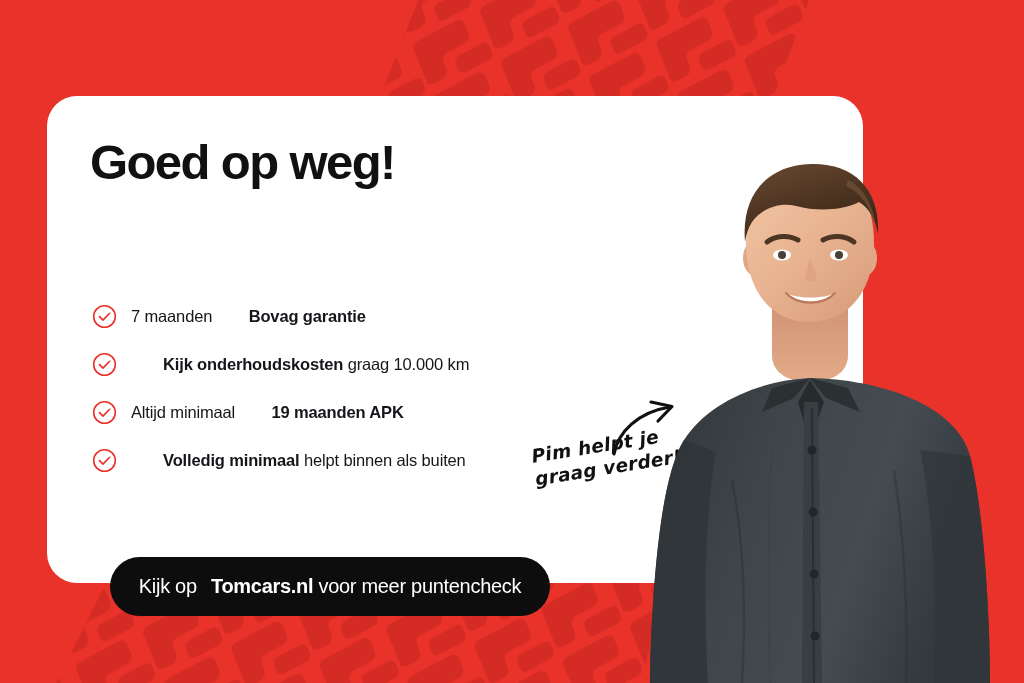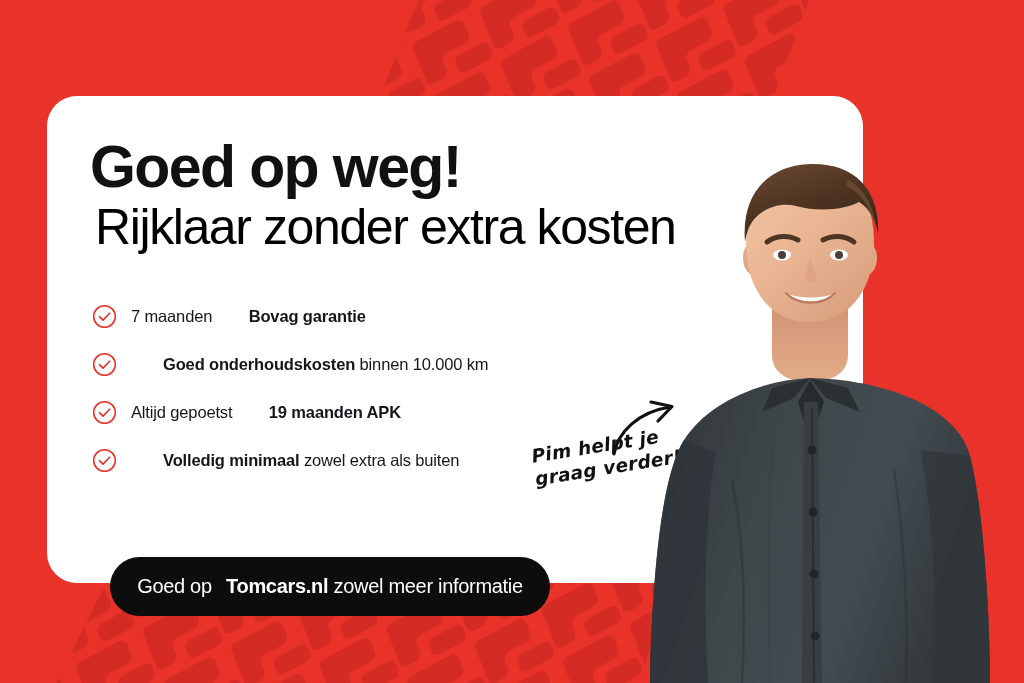--- a/index.html
+++ b/index.html
@@ -41,32 +41,32 @@
   }
 
   
   .headline-wrap {
     position: absolute;
     left: 90px;
     top: 137px;
     width: 700px;
   }
   .headline-1 {
-    font-size: 59px;
+    font-size: 49px;
     font-weight: 800;
     color: #111111;
     letter-spacing: -1.6px;
     line-height: 1.05;
     margin: 0;
     font-stretch: condensed;
   }
   .headline-2 {
     font-size: 50px;
     font-weight: 400;
-    color: #000000;
+    color: #ffffff;
     letter-spacing: -1.4px;
     line-height: 1.06;
     margin: 2px 0 0 5px;
     white-space: nowrap;
   }
 
   
   .checklist {
     position: absolute;
     left: 92px;
@@ -213,51 +213,51 @@
         <circle cx="12" cy="12" r="10.4" fill="none" stroke="#e8322a" stroke-width="1.5"></circle>
         <path d="M7.2 12.2 L10.5 15.4 L16.9 8.9" fill="none" stroke="#e8322a" stroke-width="1.6" stroke-linecap="round" stroke-linejoin="round"></path>
       </svg>
       <span class="check-text"><span>7 maanden </span><b>Bovag garantie</b><span></span></span>
     </li>
     <li class="check-item">
       <svg class="check-icon" viewBox="0 0 24 24">
         <circle cx="12" cy="12" r="10.4" fill="none" stroke="#e8322a" stroke-width="1.5"></circle>
         <path d="M7.2 12.2 L10.5 15.4 L16.9 8.9" fill="none" stroke="#e8322a" stroke-width="1.6" stroke-linecap="round" stroke-linejoin="round"></path>
       </svg>
-      <span class="check-text"><span></span><b>Goed onderhoudskosten</b><span> binnen 10.000 km</span></span>
+      <span class="check-text"><span></span><b>Kijk onderhoudskosten</b><span> graag 10.000 km</span></span>
     </li>
     <li class="check-item">
       <svg class="check-icon" viewBox="0 0 24 24">
         <circle cx="12" cy="12" r="10.4" fill="none" stroke="#e8322a" stroke-width="1.5"></circle>
         <path d="M7.2 12.2 L10.5 15.4 L16.9 8.9" fill="none" stroke="#e8322a" stroke-width="1.6" stroke-linecap="round" stroke-linejoin="round"></path>
       </svg>
-      <span class="check-text"><span>Altijd gepoetst </span><b>19 maanden APK</b><span></span></span>
+      <span class="check-text"><span>Altijd minimaal </span><b>19 maanden APK</b><span></span></span>
     </li>
     <li class="check-item">
       <svg class="check-icon" viewBox="0 0 24 24">
         <circle cx="12" cy="12" r="10.4" fill="none" stroke="#e8322a" stroke-width="1.5"></circle>
         <path d="M7.2 12.2 L10.5 15.4 L16.9 8.9" fill="none" stroke="#e8322a" stroke-width="1.6" stroke-linecap="round" stroke-linejoin="round"></path>
       </svg>
-      <span class="check-text"><span></span><b>Volledig minimaal</b><span> zowel extra als buiten</span></span>
+      <span class="check-text"><span></span><b>Volledig minimaal</b><span> helpt binnen als buiten</span></span>
     </li>
   </ul>
 
   <div class="note">
     <svg class="note-arrow" width="80" height="60" viewBox="0 0 80 60">
       <path d="M6 56 C 10 34, 30 14, 62 9" fill="none" stroke="#111111" stroke-width="3.2" stroke-linecap="round"></path>
       <path d="M43 4 L64 8.5 L50 23" fill="none" stroke="#111111" stroke-width="3.2" stroke-linecap="round" stroke-linejoin="round"></path>
     </svg>
     <div class="note-text">
       <div>Pim helpt je</div>
       <div>graag verder!</div>
     </div>
   </div>
 
   <button class="cta">
-    <span class="cta-text"><span>Goed op </span><b>Tomcars.nl</b><span> zowel meer informatie</span></span>
+    <span class="cta-text"><span>Kijk op </span><b>Tomcars.nl</b><span> voor meer puntencheck</span></span>
   </button>
 
   <div class="person">
     <svg width="412" height="533" viewBox="0 0 412 533">
       <defs>
         <linearGradient id="shirtGrad" x1="0" y1="0" x2="1" y2="0.3">
           <stop offset="0%" stop-color="#2f3438"></stop>
           <stop offset="40%" stop-color="#3f464a"></stop>
           <stop offset="72%" stop-color="#454c51"></stop>
           <stop offset="100%" stop-color="#33393d"></stop>

